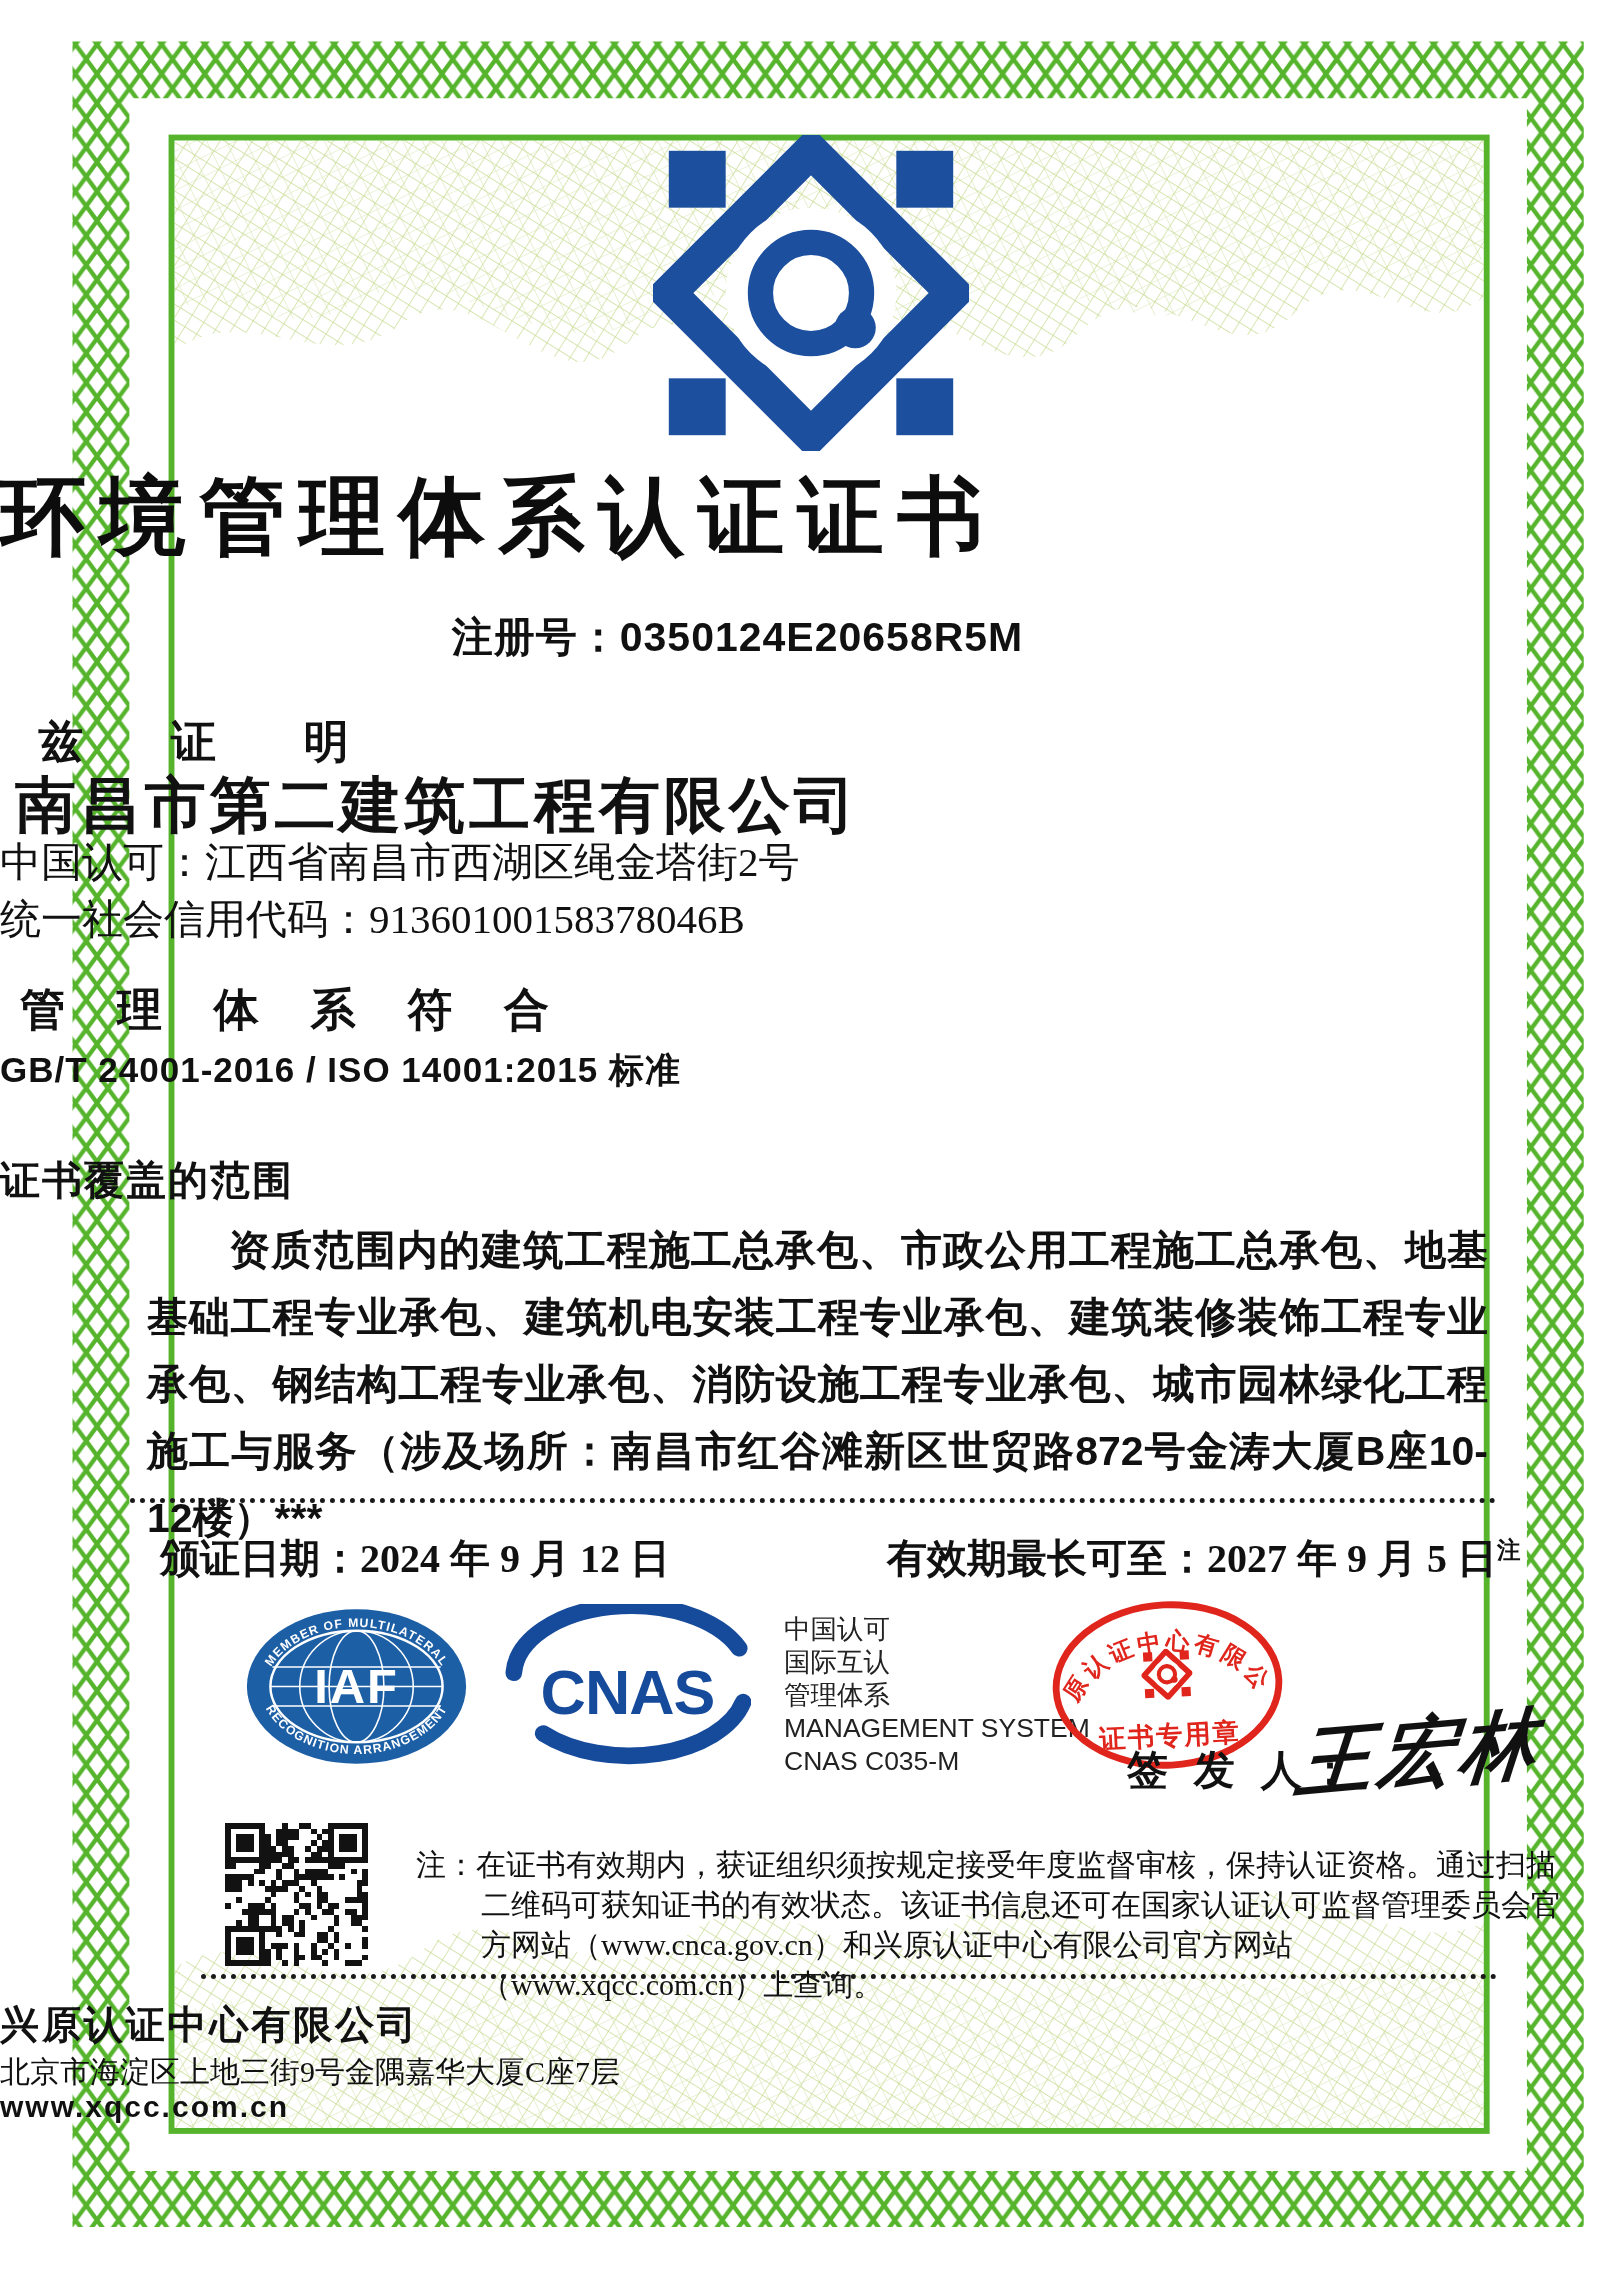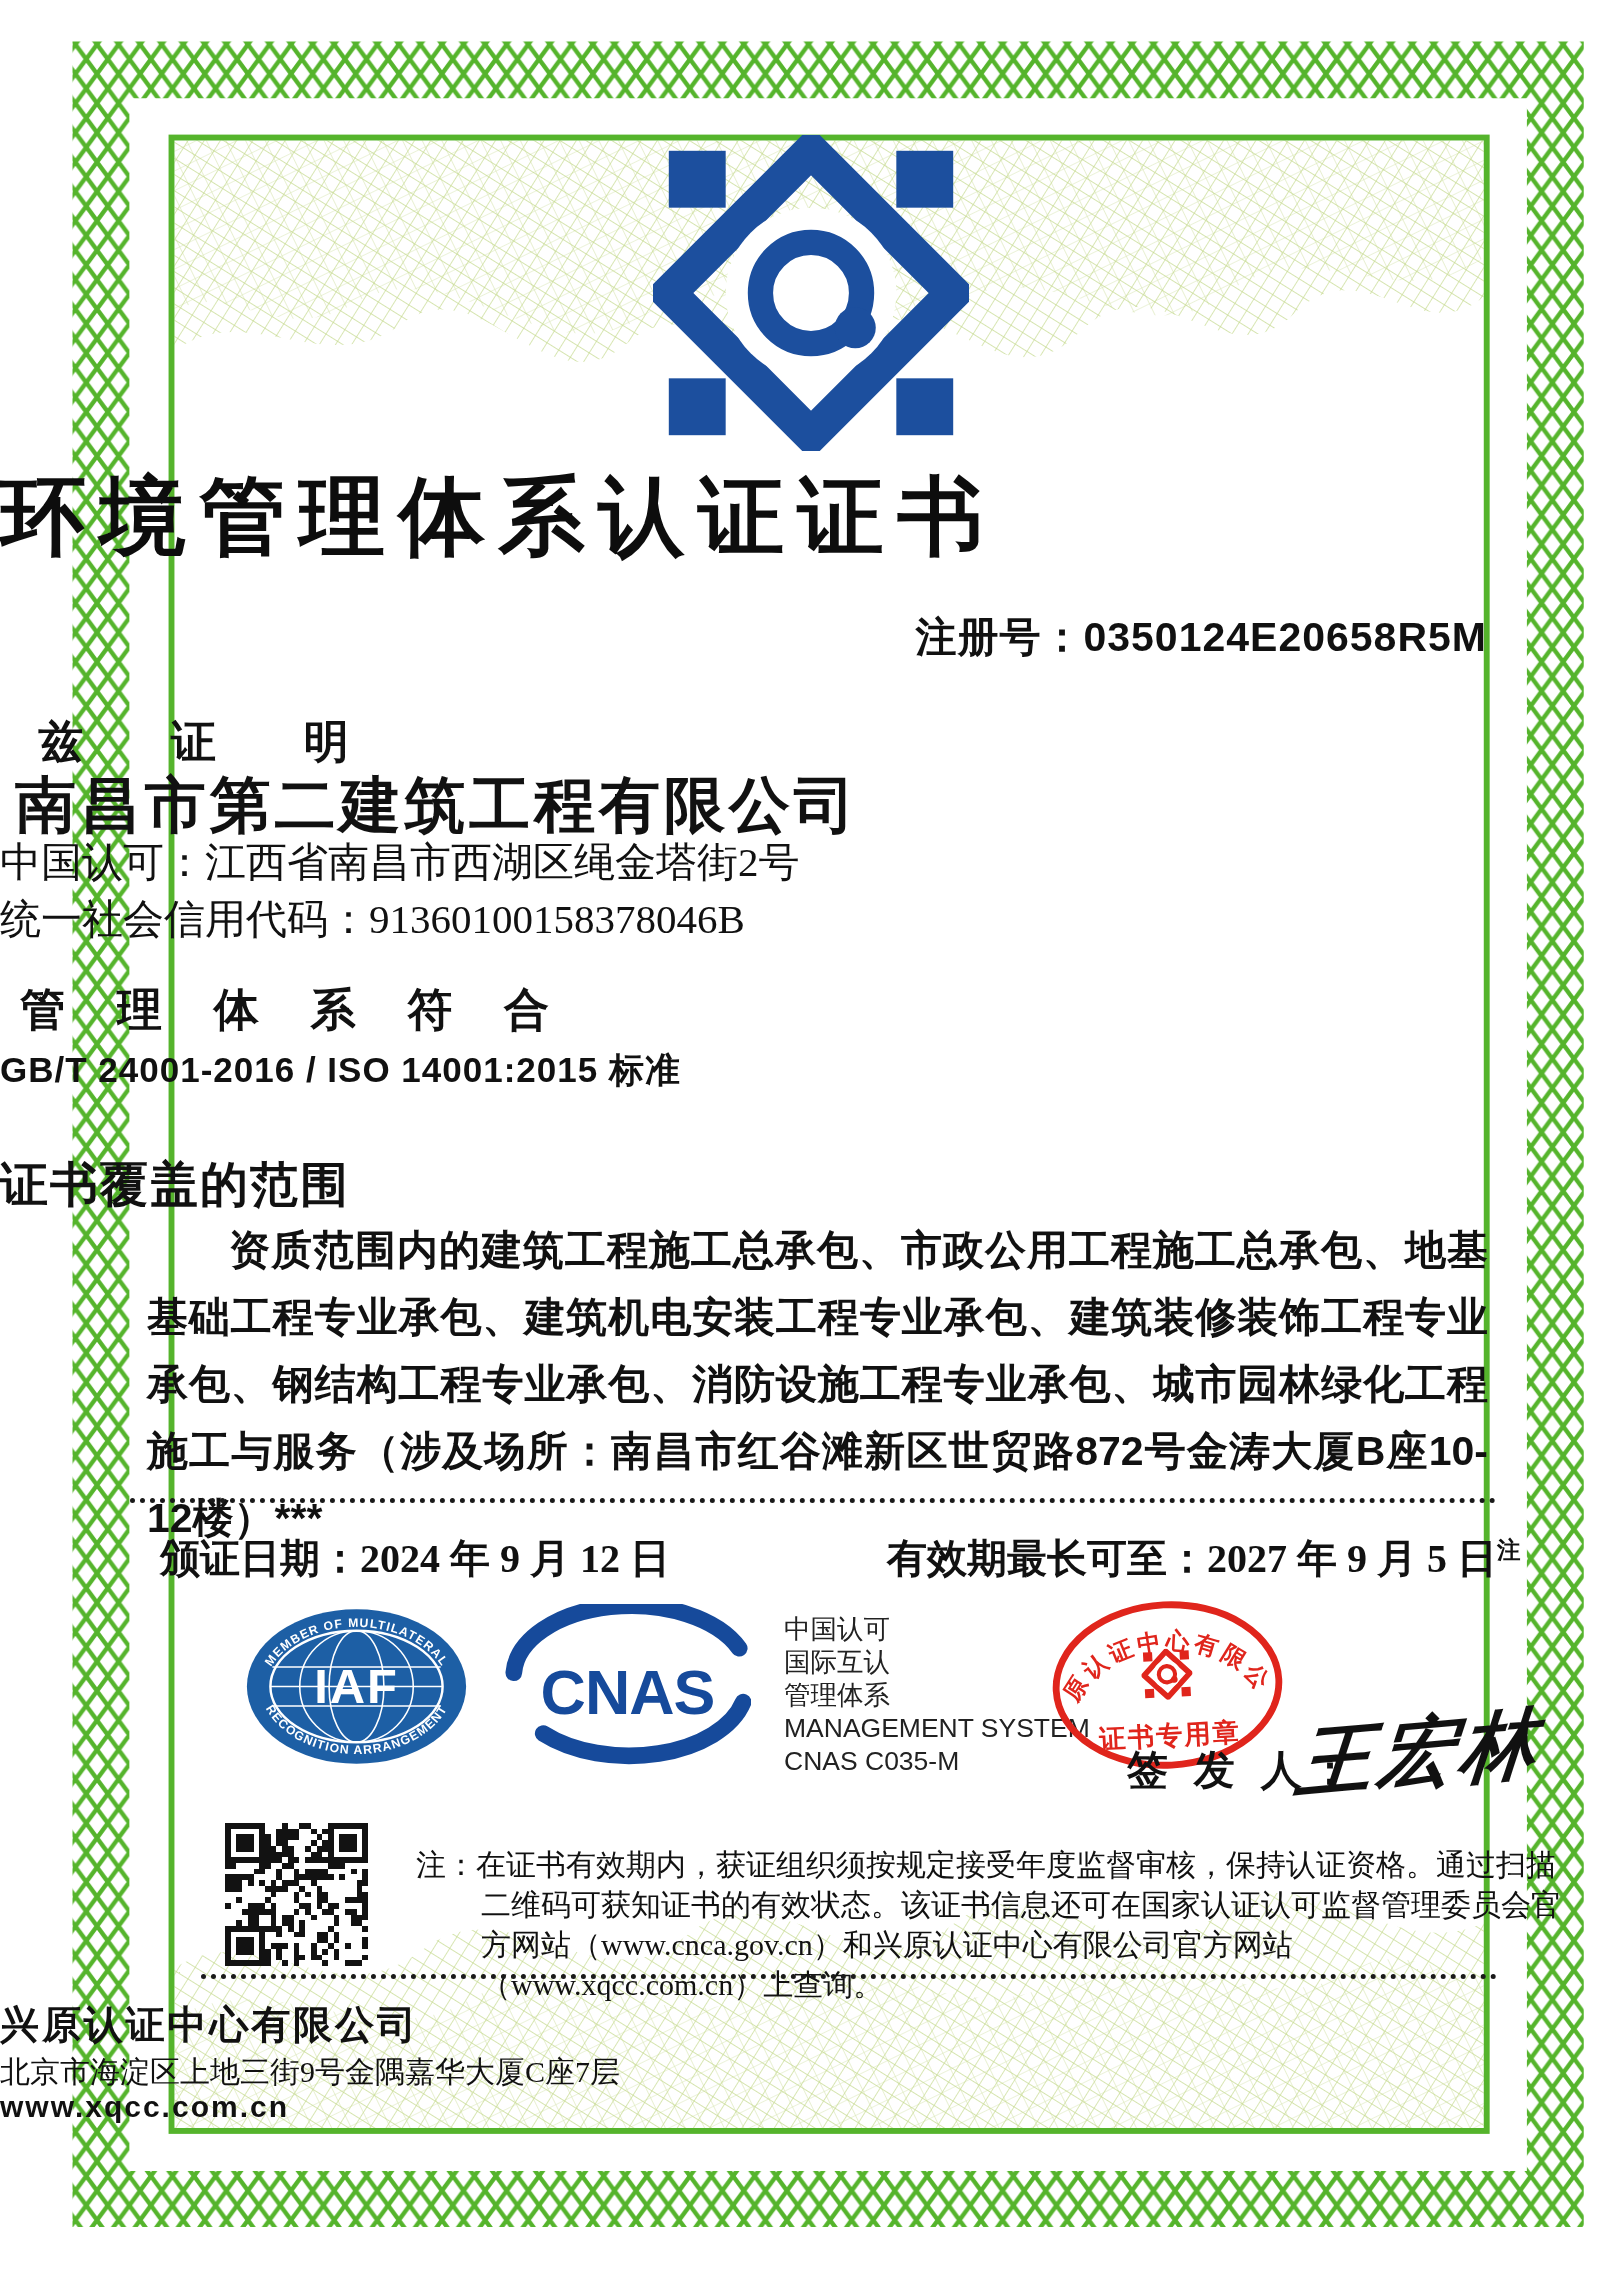--- a/index.html
+++ b/index.html
@@ -5,29 +5,29 @@
   html,body{margin:0;padding:0;background:#ffffff;}
   #page{position:relative;width:1620px;height:2292px;background:#ffffff;overflow:hidden;
         font-family:"Liberation Serif",serif;color:#111;}
   .abs{position:absolute;}
   .ctr{left:0;width:1620px;}
   
   #deco{position:absolute;left:0;top:0;width:1620px;height:2292px;}
   
   .title{top:459px;font-family:"Liberation Sans",sans-serif;font-weight:900;
          font-size:86px;letter-spacing:13.7px;color:#0d0d0d;}
-  .regno{top:610px;left:0;width:1475px;text-align:right;font-family:"Liberation Sans",sans-serif;
-         font-weight:bold;font-size:41px;letter-spacing:1px;margin-left:12px;}
+  .regno{top:610px;left:0;width:1475px;text-align:center;font-family:"Liberation Sans",sans-serif;
+         font-weight:bold;font-size:41px;letter-spacing:1px;}
   .attest{top:712px;font-size:45px;font-weight:bold;letter-spacing:0.85em;text-indent:0.85em;}
   .company{top:765px;font-family:"Liberation Sans",sans-serif;font-weight:900;font-size:61px;letter-spacing:3.9px;margin-left:15px;}
   .addr{top:835px;font-size:41px;}
   .code{top:892px;font-size:41px;}
   .mgmt{top:980px;font-size:45px;font-weight:bold;letter-spacing:0.45em;text-indent:0.45em;}
   .std{top:1047px;font-family:"Liberation Sans",sans-serif;font-weight:bold;font-size:35px;letter-spacing:1px;}
-  .scopetitle{top:1153px;font-size:48px;font-weight:bold;letter-spacing:2px;}
+  .scopetitle{top:1153px;font-size:40px;font-weight:bold;letter-spacing:2px;}
   .scope{top:1217px;left:147px;width:1341px;font-family:"Liberation Sans",sans-serif;
          font-weight:bold;font-size:41px;line-height:67px;text-align:justify;text-indent:82px;}
   .dotline{border-top:5.9px dotted #1a1a1a;height:0;}
   #dot1{top:1498px;left:130px;width:1366px;}
   #dot2{top:1974px;left:201px;width:1296px;}
   .daterow{top:1531px;font-size:40px;font-weight:bold;}
   #issuedate{left:160px;}
   #expiry{left:863px;margin-left:24px;}
   sup.notemark{font-size:23.5px;vertical-align:super;}
   .accred{top:1613px;left:784px;font-family:"Liberation Sans",sans-serif;font-size:26.5px;line-height:33px;color:#222;}

